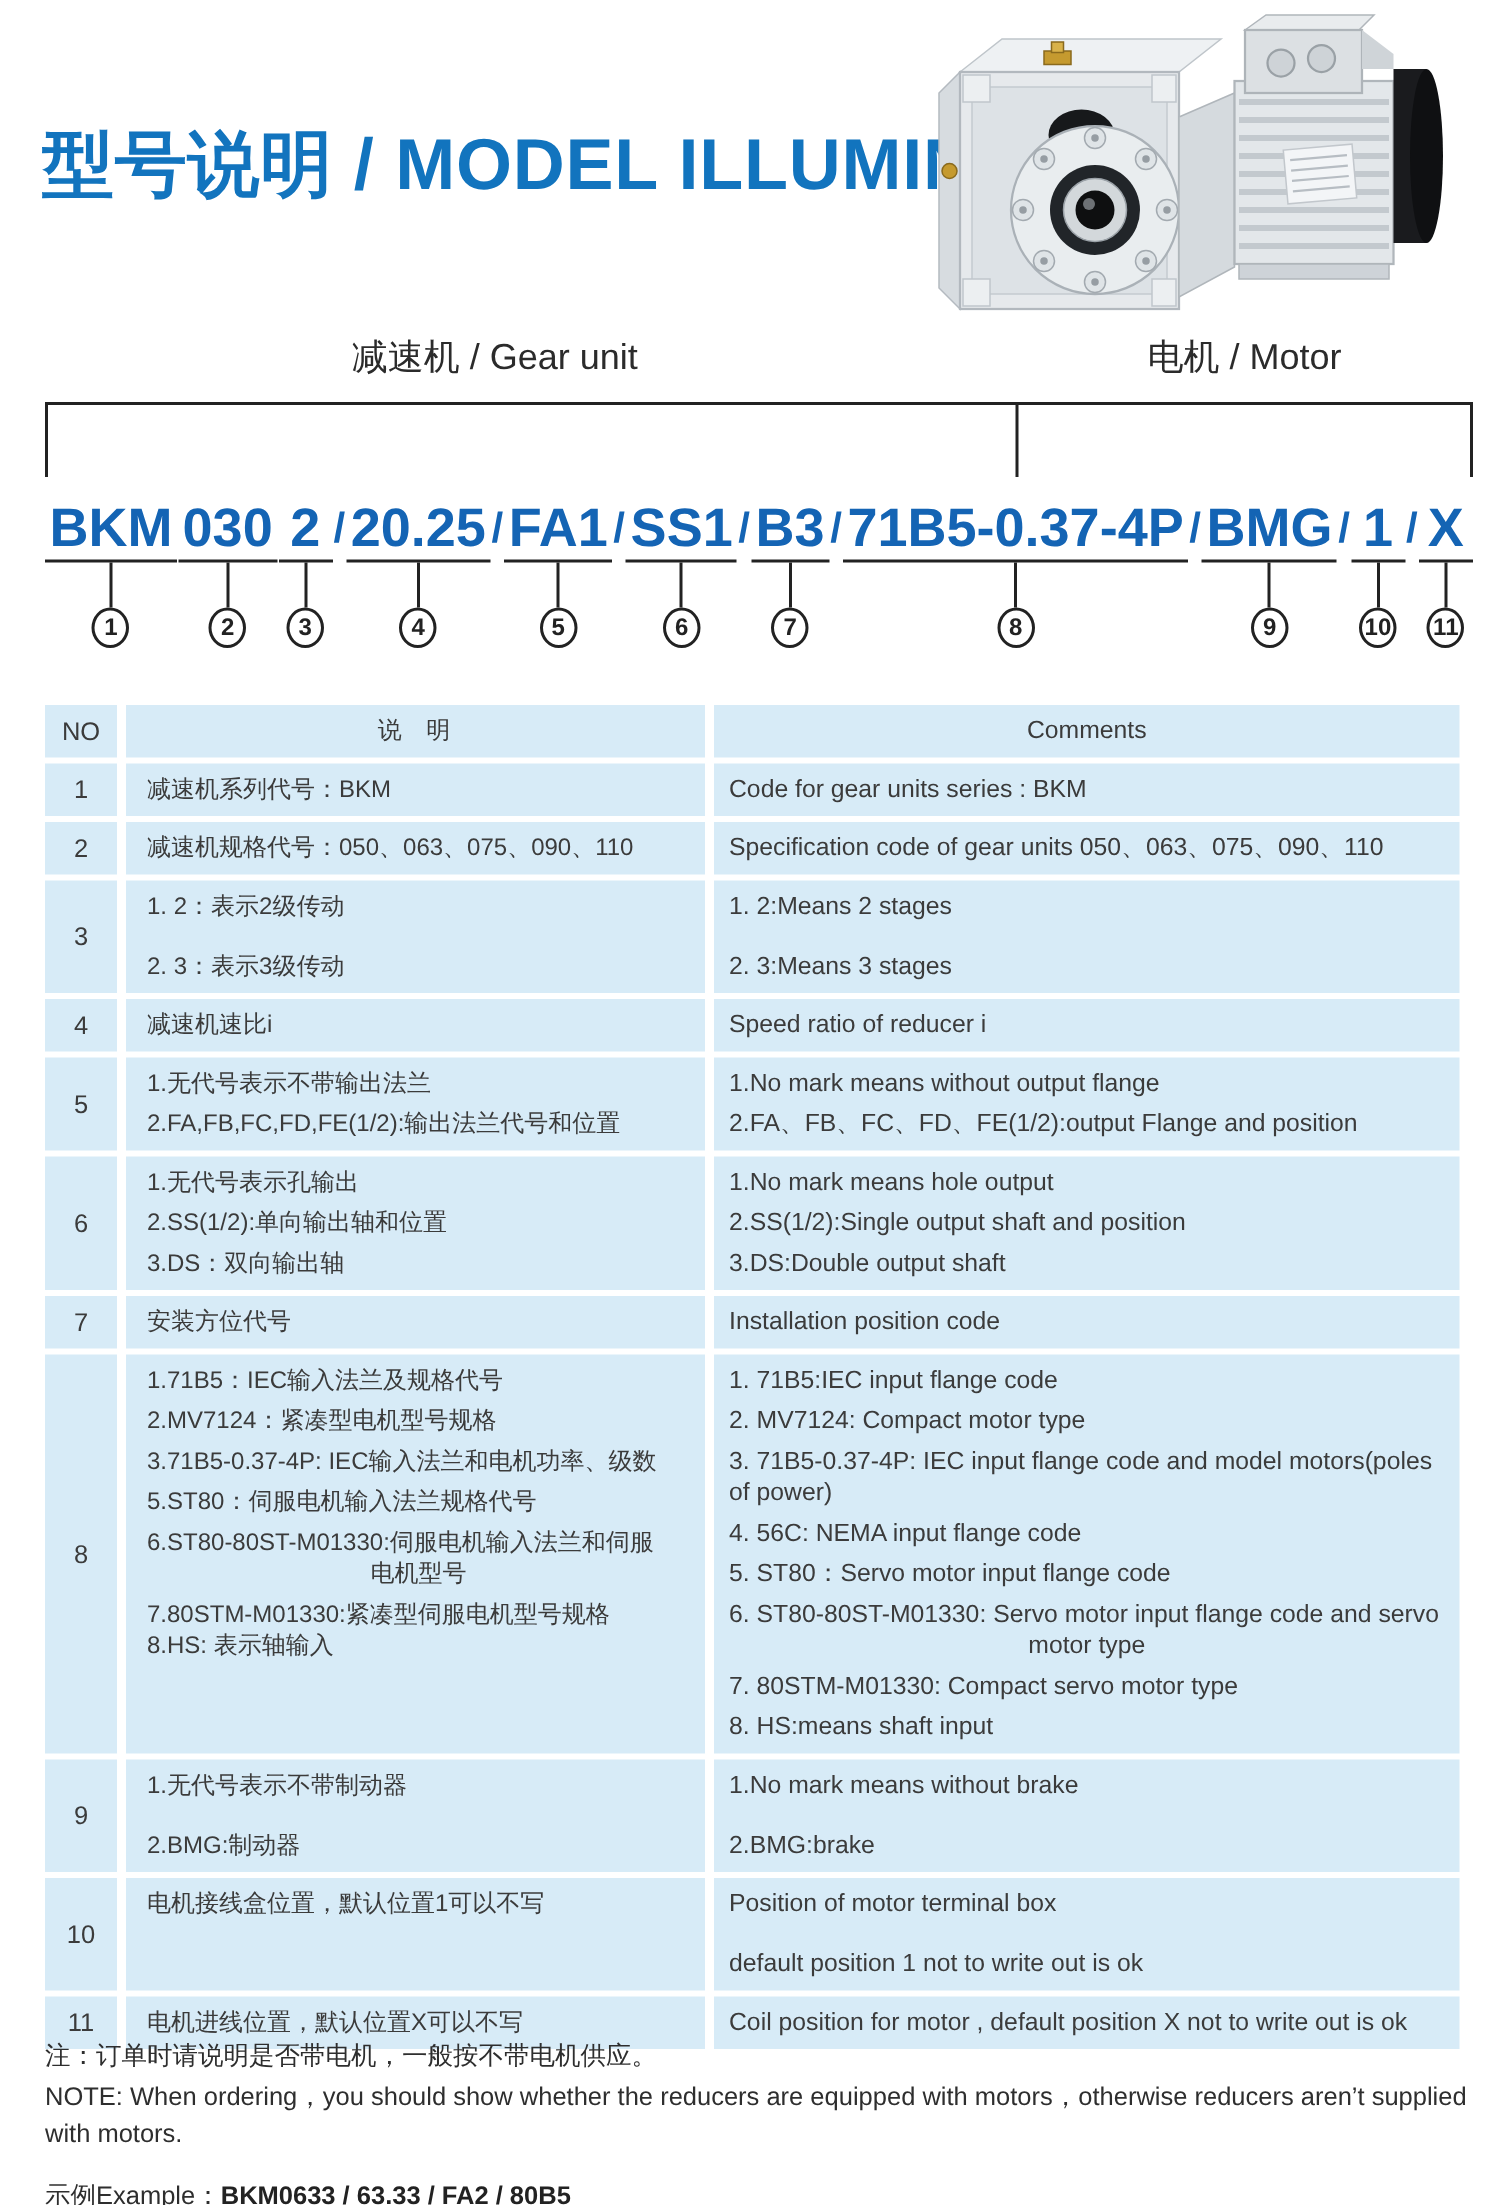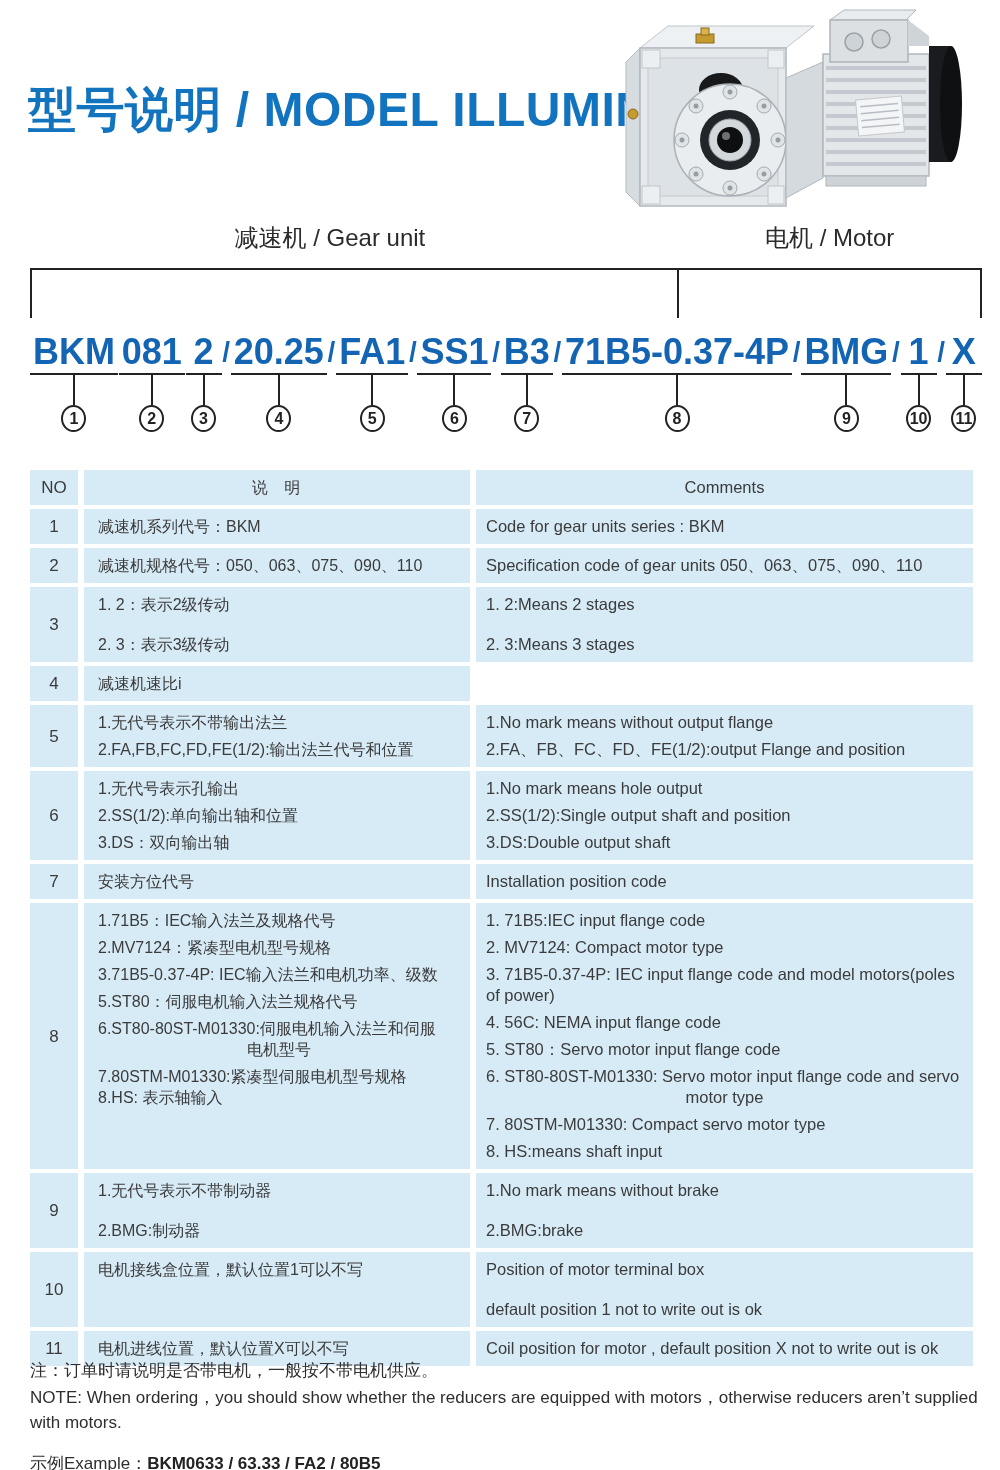--- a/index.html
+++ b/index.html
@@ -166,21 +166,21 @@
 
   <div class="code-row" id="code-row">
   <div class="segment">
     <div class="code-text">BKM</div>
     <div class="underline"></div>
     <div class="leader"></div>
     <div class="circle">1</div>
   </div>
 
   <div class="segment">
-    <div class="code-text">081</div>
+    <div class="code-text">030</div>
     <div class="underline"></div>
     <div class="leader"></div>
     <div class="circle">2</div>
   </div>
 
   <div class="segment">
     <div class="code-text">2</div>
     <div class="underline"></div>
     <div class="leader"></div>
     <div class="circle">3</div>
@@ -295,20 +295,23 @@
     <div class="cell en">
           <div class="line">1. 2:Means 2 stages</div>
           <div class="line">2. 3:Means 3 stages</div>
         </div>
   </div>
 
   <div class="trow">
     <div class="cell no">4</div>
     <div class="cell cn">
           <div class="line">减速机速比i</div>
+        </div>
+    <div class="cell en">
+          <div class="line">Speed ratio of reducer i</div>
         </div>
   </div>
 
   <div class="trow">
     <div class="cell no">5</div>
     <div class="cell cn">
           <div class="line">1.无代号表示不带输出法兰</div>
           <div class="line">2.FA,FB,FC,FD,FE(1/2):输出法兰代号和位置</div>
         </div>
     <div class="cell en">

